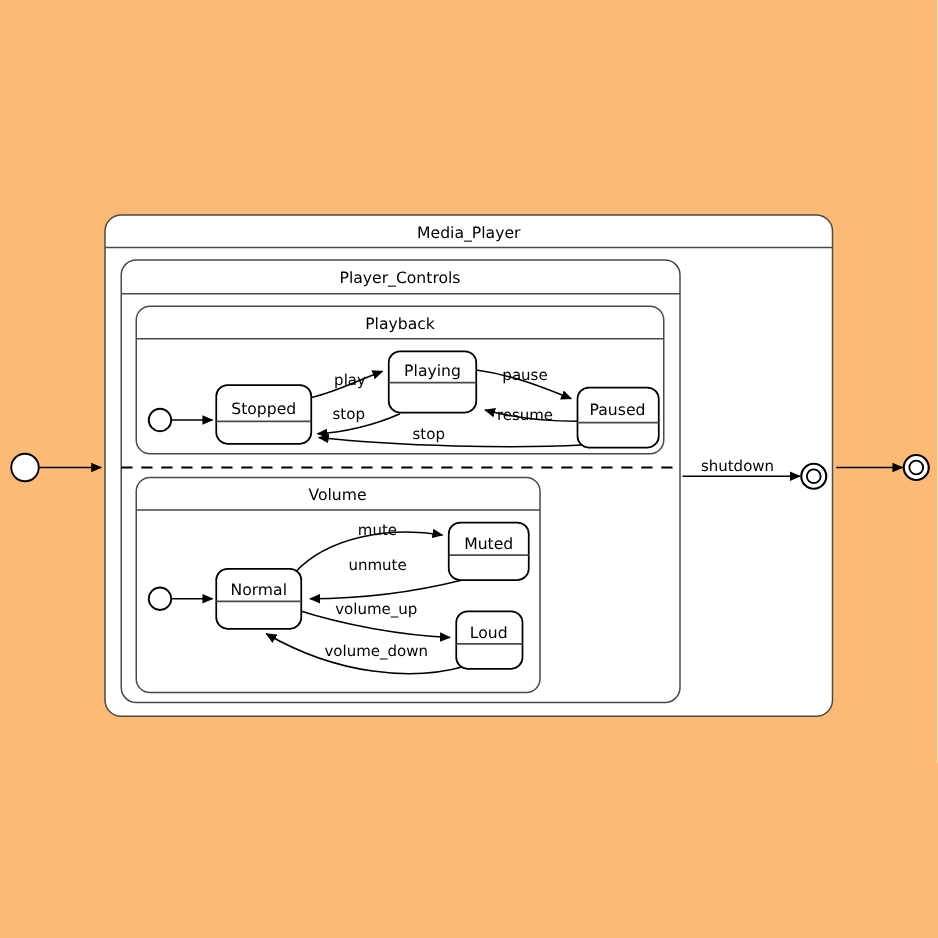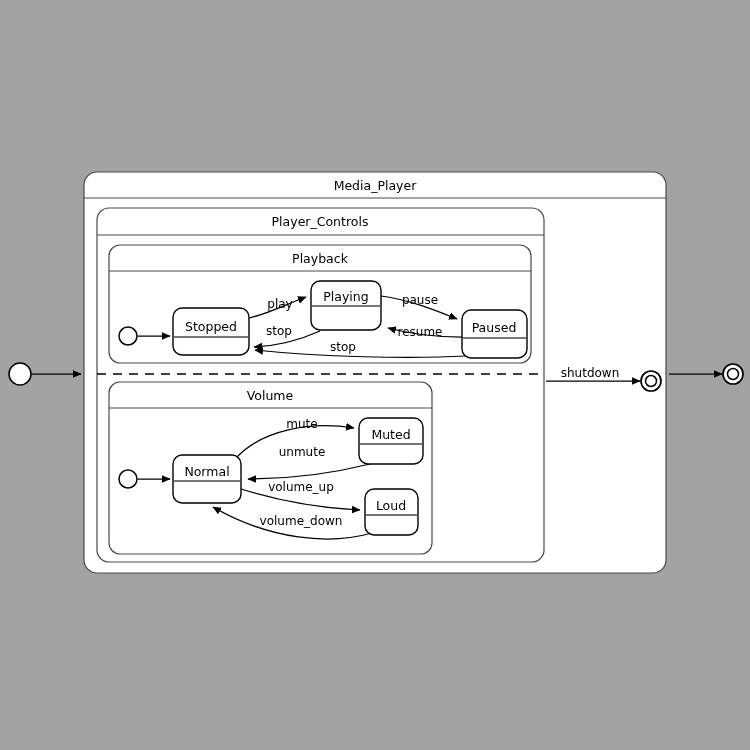--- a/index.html
+++ b/index.html
@@ -4,21 +4,21 @@
 <style>
   html, body {
     margin: 0;
     padding: 0;
     background: #ffffff;
   }
   #canvas {
     position: relative;
     width: 750px;
     height: 750px;
-    background: #a3a3a3;
+    background: #fdba74;
     font-family: "DejaVu Sans", sans-serif;
   }
   svg { display: block; }
   .region-box {
     fill: #ffffff;
     stroke: #4a4a4a;
     stroke-width: 1.2;
   }
   .state-box {
     fill: #ffffff;

